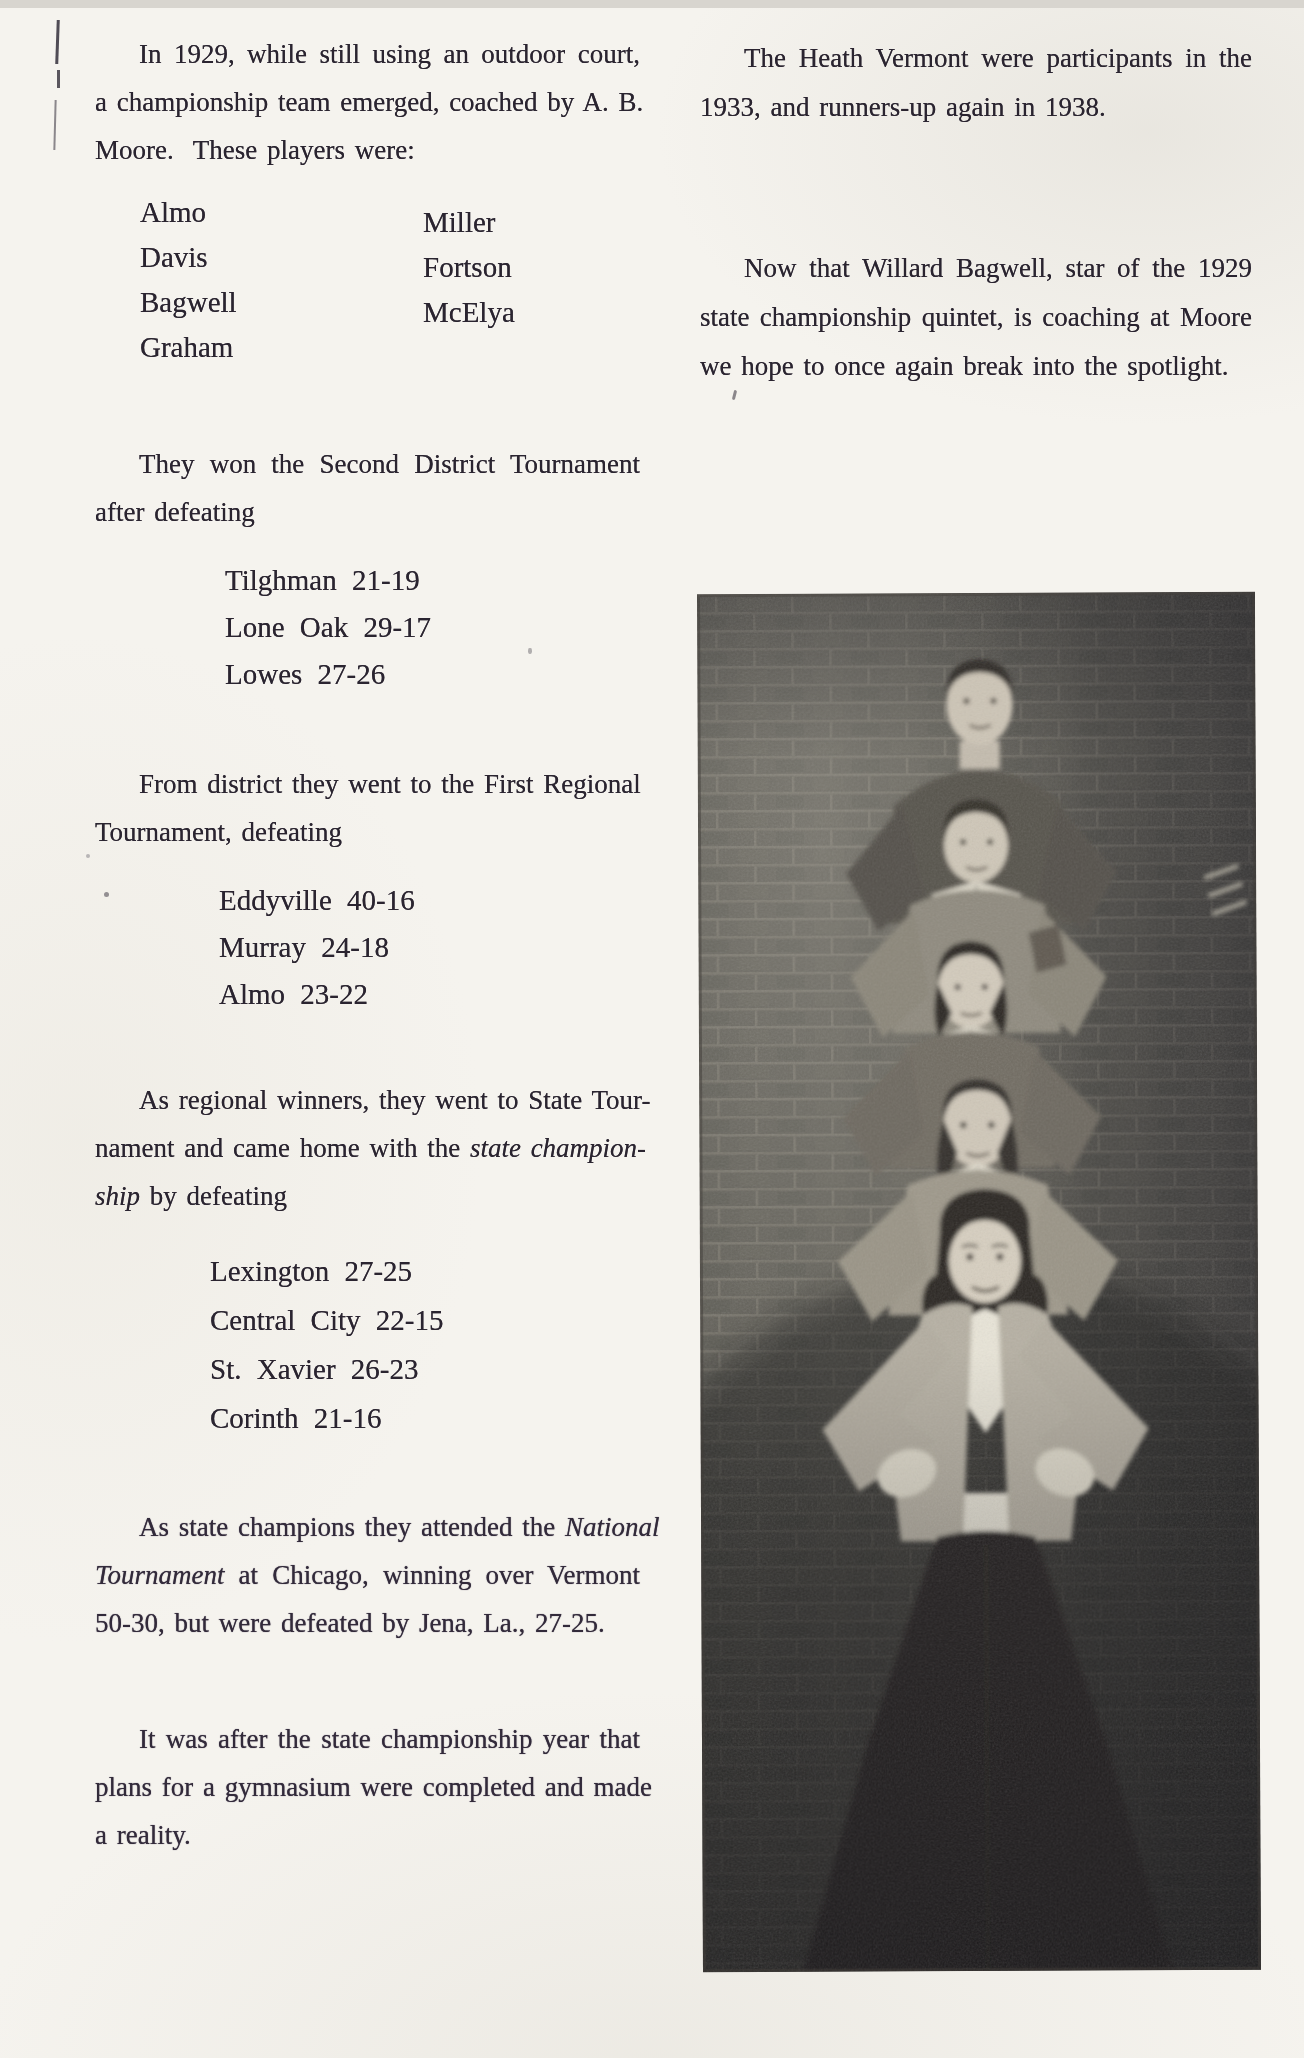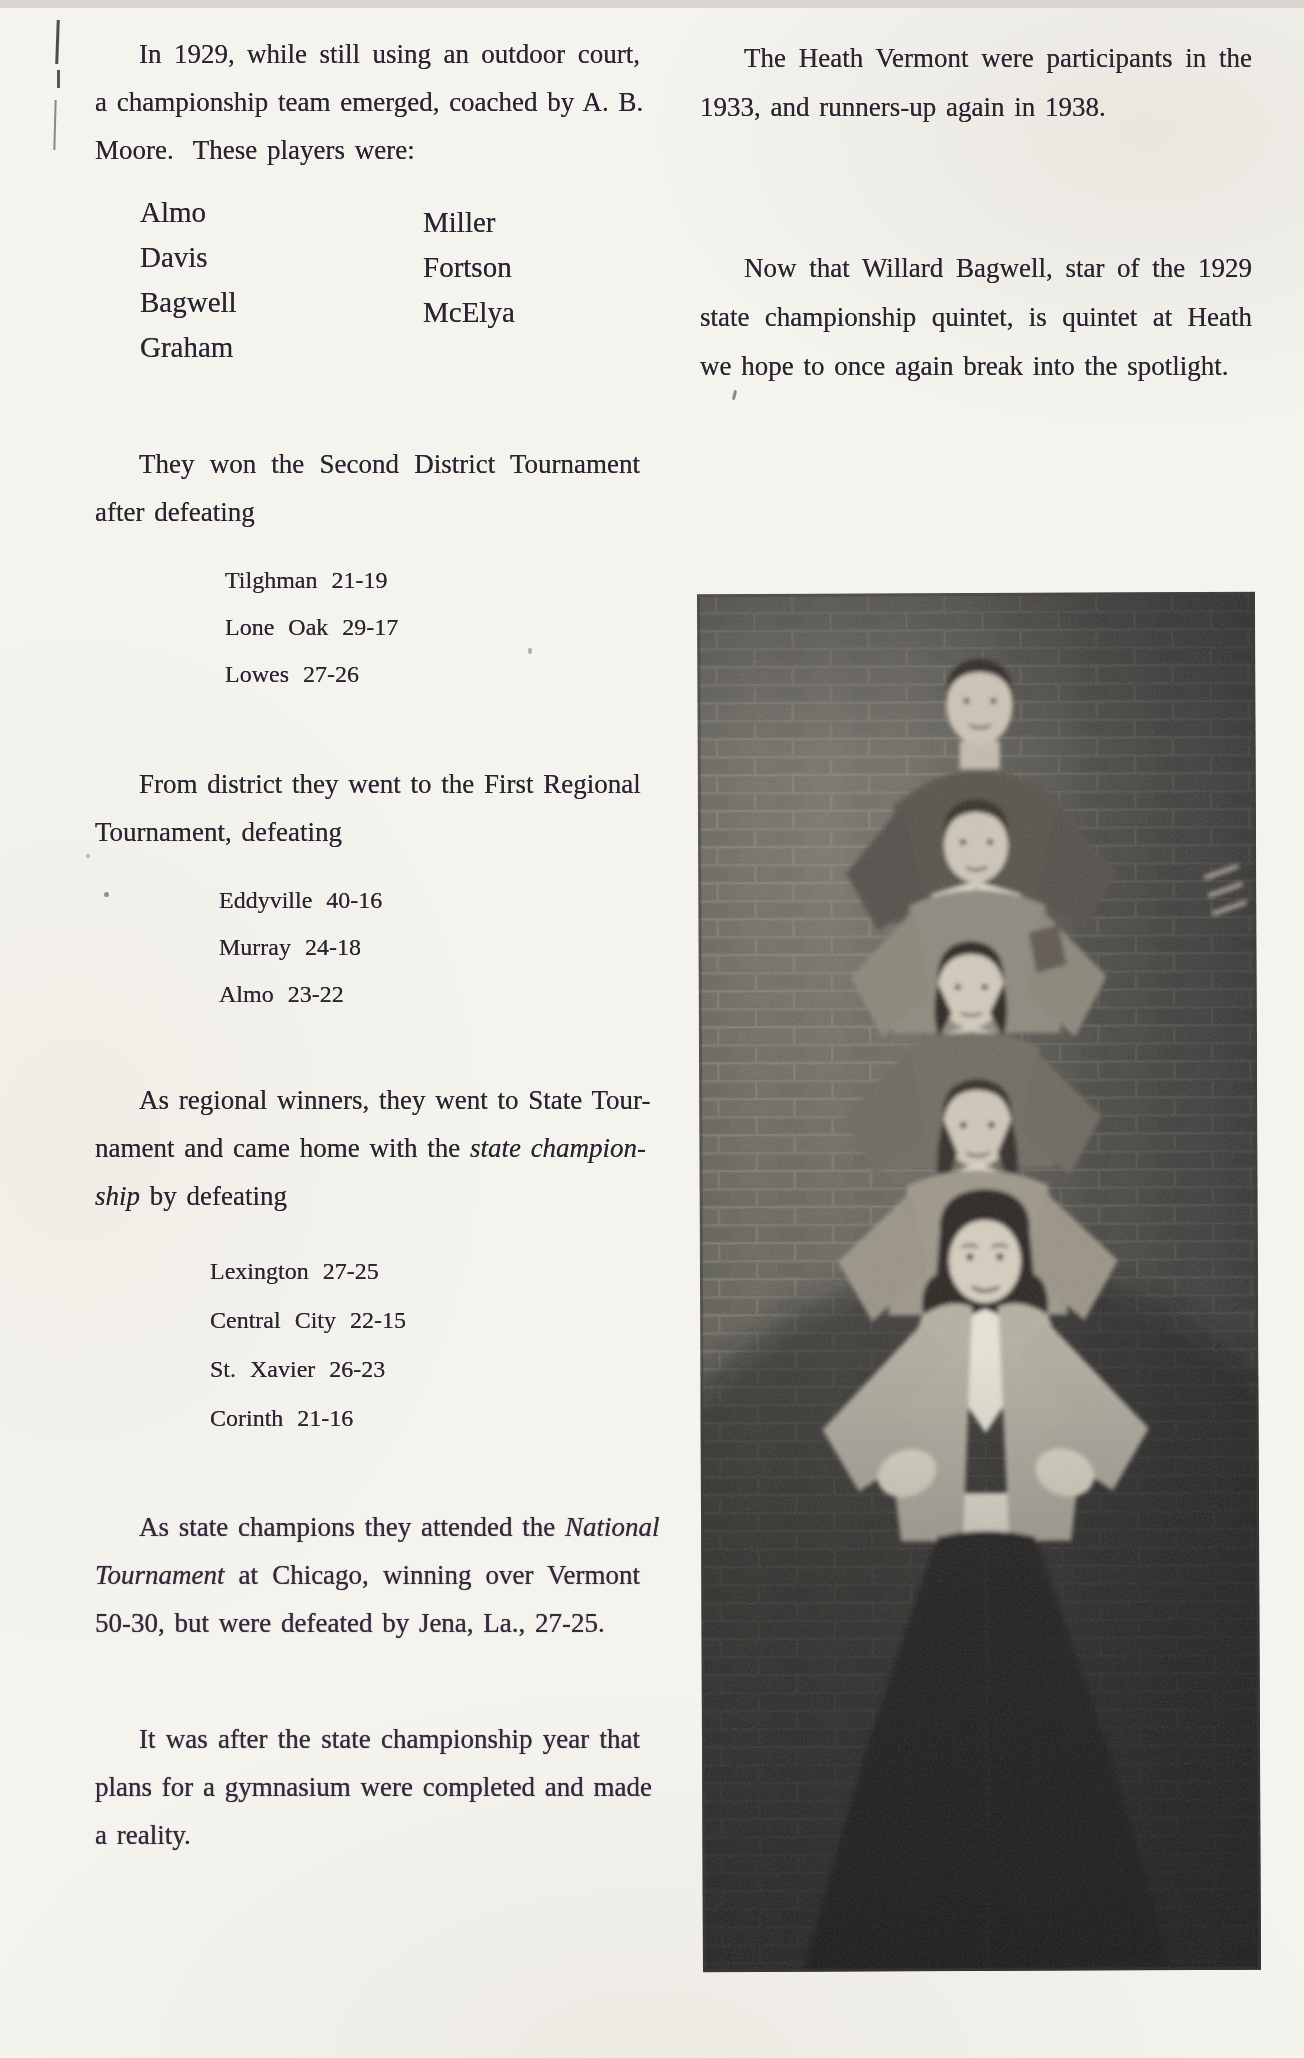--- a/index.html
+++ b/index.html
@@ -19,21 +19,21 @@
   .block { position:absolute; }
   .jline, .pline, .sline, .pname {
     font-size:27px;
     line-height:48px;
     word-spacing:3px;
     white-space:nowrap;
     text-shadow:0 0 0.6px rgba(42,36,48,0.8);
   }
   .jline { text-align:justify; text-align-last:justify; }
   .indent { padding-left:44px; }
-  .sline { font-size:24px; word-spacing:8px; }
+  .sline { font-size:29px; word-spacing:8px; }
   .pname { font-size:29px; line-height:45px; }
   .it { font-style:italic; }
   .heavy .jline, .heavy .pline, .heavy .sline {
     color:#322a3a;
     text-shadow:0 0 0.9px rgba(45,35,58,0.85);
   }
   .rcol .jline, .rcol .pline { line-height:49px; }
   .lh49 .sline { line-height:49px; }
   .lh47 .sline { line-height:47px; }
   .photo {
@@ -130,21 +130,21 @@
     <div class="pline">a reality.</div>
   </div>
 
   <div class="block rcol" style="left:700px;top:26px;width:552px;">
     <div class="jline indent">The Heath Vermont were participants in the</div>
     <div class="pline">1933, and runners-up again in 1938.</div>
   </div>
 
   <div class="block rcol" style="left:700px;top:236px;width:552px;">
     <div class="jline indent">Now that Willard Bagwell, star of the 1929</div>
-    <div class="jline">state championship quintet, is quintet at Heath</div>
+    <div class="jline">state championship quintet, is coaching at Moore</div>
     <div class="pline">we hope to once again break into the spotlight.</div>
   </div>
 
   <div class="photo">
     <svg width="558" height="1378" viewBox="0 0 558 1378" xmlns="http://www.w3.org/2000/svg">
       <defs>
         <pattern id="bricks" width="76" height="36" patternUnits="userSpaceOnUse">
           <rect width="76" height="36" fill="#5c5a53"></rect>
           <rect x="0" y="0" width="76" height="2.5" fill="#716e65"></rect>
           <rect x="0" y="18" width="76" height="2.5" fill="#6d6a61"></rect>

